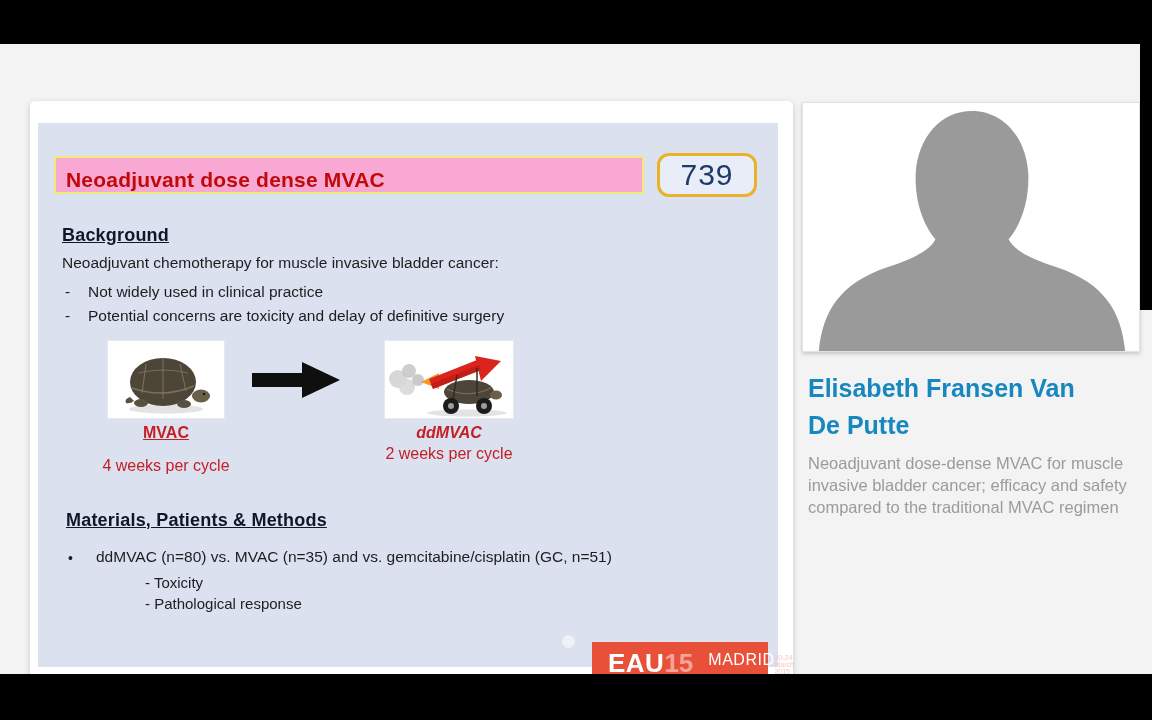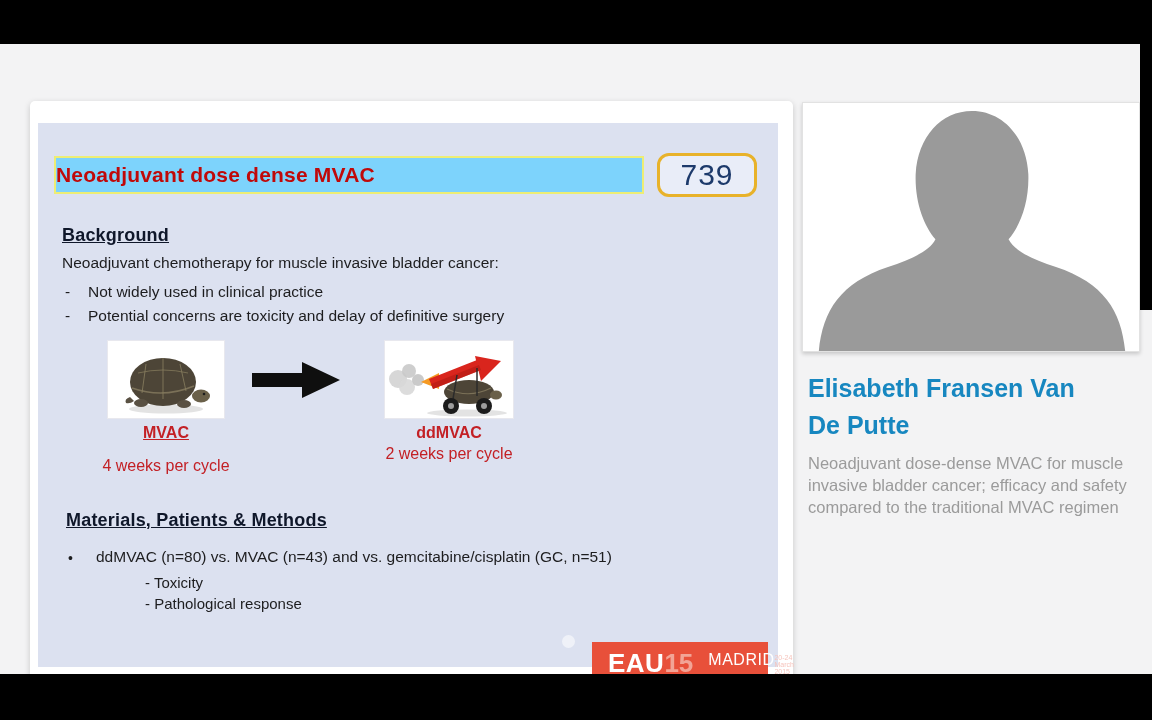--- a/index.html
+++ b/index.html
@@ -28,22 +28,22 @@
   .letterbox.top{top:0;height:44px;}
   .letterbox.bottom{top:674px;height:46px;}
   .right-notch{position:absolute;left:1140px;top:0;width:12px;height:310px;background:var(--letterbox);}
 
   
   .slide-card{position:absolute;left:30px;top:57px;width:763px;height:584px;background:#ffffff;
               border-radius:5px;box-shadow:0 2px 6px rgba(0,0,0,0.18);}
   .slide{position:absolute;left:8px;top:22px;width:740px;height:544px;background:var(--slide-bg);}
 
   .title-box{position:absolute;left:16px;top:33px;width:590px;height:38px;
-             border:2px solid var(--yellow-border);background:#7dd3fc;
-             display:flex;align-items:center;}
+             border:2px solid var(--yellow-border);background:#f9a8d4;
+             display:flex;align-items:flex-end;padding-left:10px;}
   .title-box .title{font-size:21px;font-weight:bold;color:var(--title-red);letter-spacing:0.2px;}
   .number-box{position:absolute;left:619px;top:30px;width:100px;height:44px;
               border:3px solid var(--gold-border);border-radius:12px;background:var(--number-box-bg);
               display:flex;align-items:center;justify-content:center;}
   .number-box .num{font-size:30px;color:var(--number-navy);letter-spacing:1px;}
 
   .sec-heading{position:absolute;font-size:18px;font-weight:bold;color:#0f172a;
                text-decoration:underline;letter-spacing:0.2px;}
   .body-line{position:absolute;font-size:15.5px;color:var(--body-text);white-space:nowrap;}
   .dash-row .marker{position:absolute;left:27px;font-size:15.5px;color:var(--body-text);}
@@ -144,27 +144,27 @@
             <ellipse cx="111" cy="54" rx="6" ry="4.5" fill="#6a6049"></ellipse>
             <circle cx="66" cy="65" r="8" fill="#1c1c1c"></circle>
               <circle cx="66" cy="65" r="3" fill="#9d9d9d"></circle>
             <circle cx="99" cy="65" r="8" fill="#1c1c1c"></circle>
               <circle cx="99" cy="65" r="3" fill="#9d9d9d"></circle>
           </svg>
         </div>
 
         <div class="caption bold" style="left:70px;top:301px;width:116px;text-decoration:underline;">MVAC</div>
         <div class="caption" style="left:58px;top:322px;width:140px;margin-top:12px;">4 weeks per cycle</div>
-        <div class="caption bold" style="left:347px;top:301px;width:128px;">ddMVAC</div>
+        <div class="caption bold" style="left:347px;top:301px;width:128px;font-style:italic;">ddMVAC</div>
         <div class="caption" style="left:337px;top:322px;width:148px;">2 weeks per cycle</div>
 
         <div class="sec-heading" style="left:28px;top:387px;">Materials, Patients &amp; Methods</div>
         <div class="methods-bullet">
           <span class="dot" style="top:427px;">•</span>
-          <span class="body-line" style="left:58px;top:425px;">ddMVAC (n=80) vs. MVAC (n=43) and vs. gemcitabine/cisplatin (GC, n=51)</span>
+          <span class="body-line" style="left:58px;top:425px;">ddMVAC (n=80) vs. MVAC (n=35) and vs. gemcitabine/cisplatin (GC, n=51)</span>
         </div>
         <div class="sub-bullet" style="top:451px;">- Toxicity</div>
         <div class="sub-bullet" style="top:472px;">- Pathological response</div>
 
         <div class="watermark"></div>
 
         <div class="eau-logo">
           <span class="org">EAU</span>
           <span class="year">15</span>
           <span class="divider"></span>

